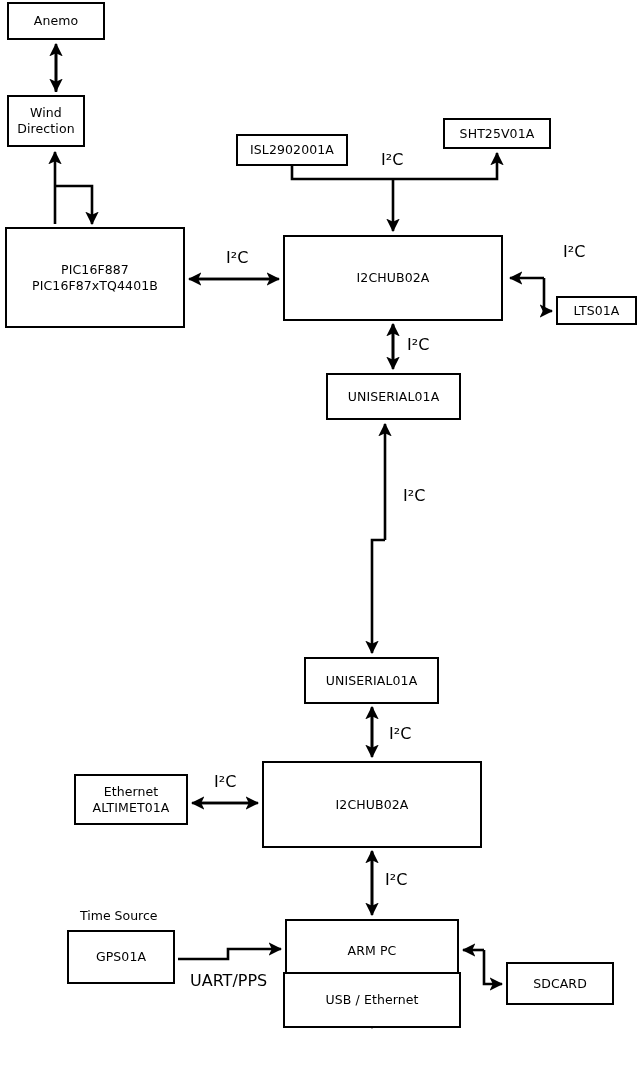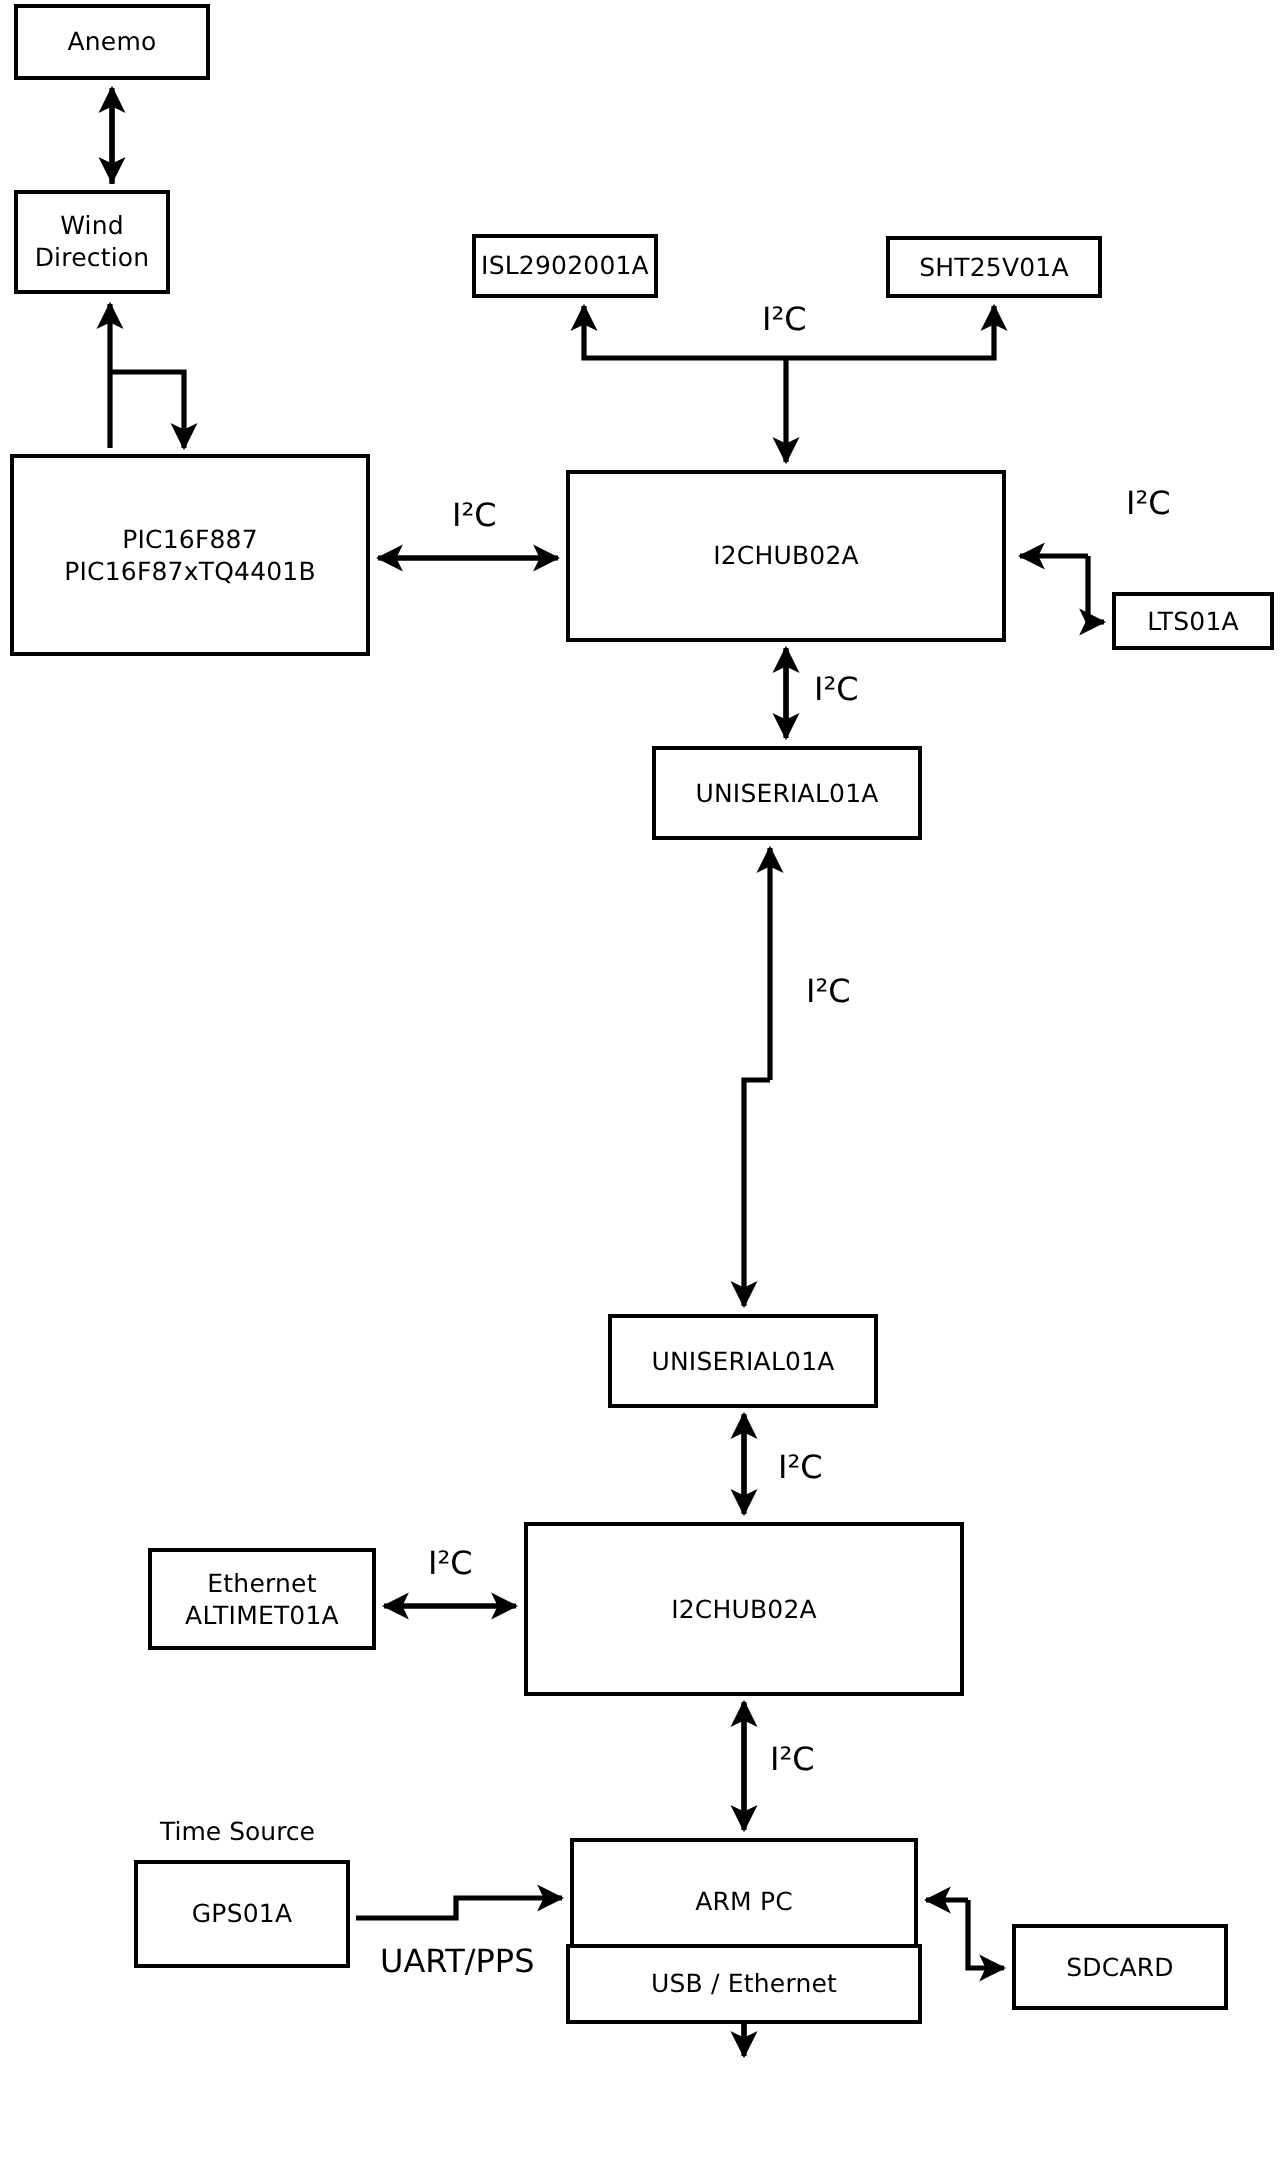--- a/index.html
+++ b/index.html
@@ -116,21 +116,21 @@
     <span class="node-label">Anemo</span>
   </div>
   <div class="node" style="left:7px;top:95px;width:78px;height:52px;">
     <span class="node-label">Wind
 Direction</span>
   </div>
   <div class="node" style="left:5px;top:227px;width:180px;height:101px;">
     <span class="node-label">PIC16F887
 PIC16F87xTQ4401B</span>
   </div>
-  <div class="node" style="left:236px;top:117px;width:93px;height:32px;">
+  <div class="node" style="left:236px;top:134px;width:112px;height:32px;">
     <span class="node-label">ISL2902001A</span>
   </div>
   <div class="node" style="left:443px;top:118px;width:108px;height:31px;">
     <span class="node-label">SHT25V01A</span>
   </div>
   <div class="node" style="left:283px;top:235px;width:220px;height:86px;">
     <span class="node-label">I2CHUB02A</span>
   </div>
   <div class="node" style="left:556px;top:296px;width:81px;height:29px;">
     <span class="node-label">LTS01A</span>
@@ -150,21 +150,21 @@
   </div>
   <div class="node" style="left:67px;top:930px;width:108px;height:54px;">
     <span class="node-label">GPS01A</span>
   </div>
   <div class="node" style="left:506px;top:962px;width:108px;height:43px;">
     <span class="node-label">SDCARD</span>
   </div>
   <div class="node" style="left:285px;top:919px;width:174px;height:64px;">
     <span class="node-label">ARM PC</span>
   </div>
-  <div class="node" style="left:283px;top:972px;width:178px;height:40px;">
+  <div class="node" style="left:283px;top:972px;width:178px;height:56px;">
     <span class="node-label">USB / Ethernet</span>
   </div>
 
   <div class="edge-label" style="left:381px;top:152px;">I²C</div>
   <div class="edge-label" style="left:226px;top:250px;">I²C</div>
   <div class="edge-label" style="left:563px;top:244px;">I²C</div>
   <div class="edge-label" style="left:407px;top:337px;">I²C</div>
   <div class="edge-label" style="left:403px;top:488px;">I²C</div>
   <div class="edge-label" style="left:389px;top:726px;">I²C</div>
   <div class="edge-label" style="left:214px;top:774px;">I²C</div>

